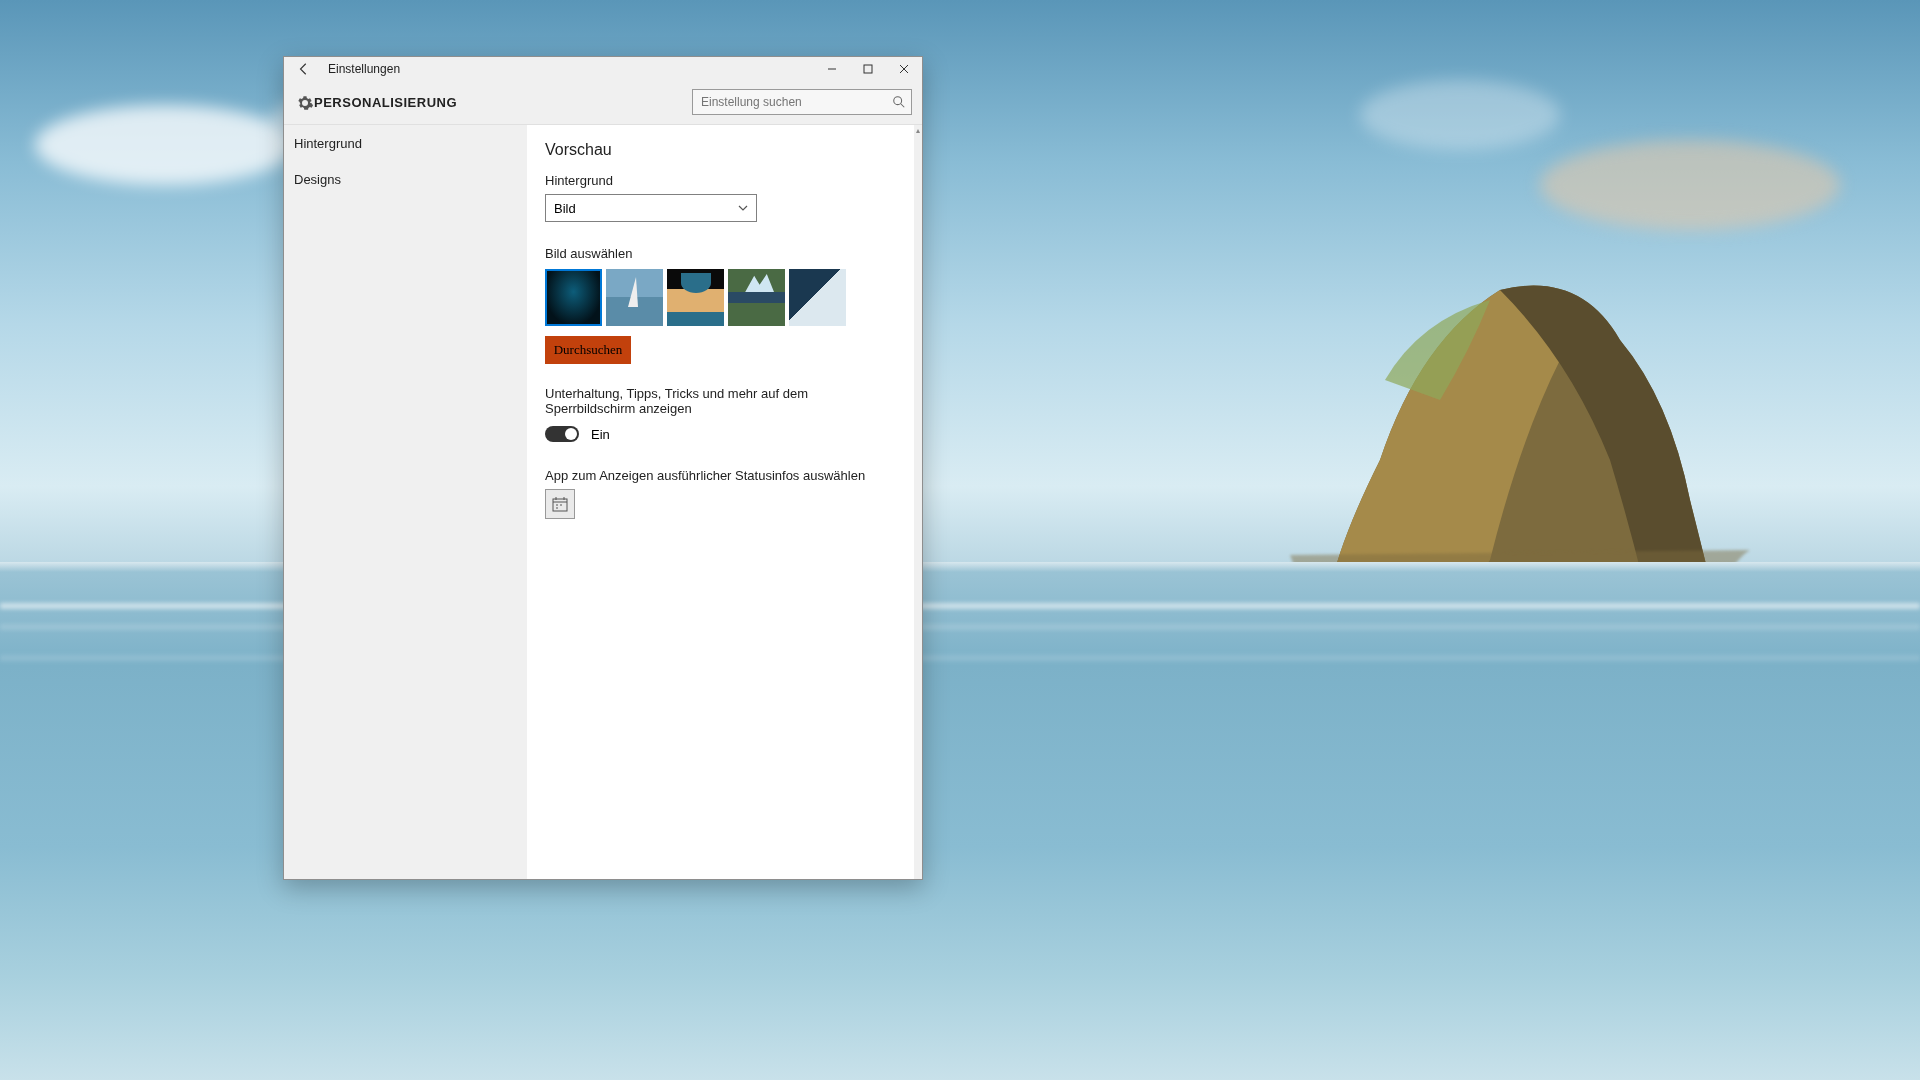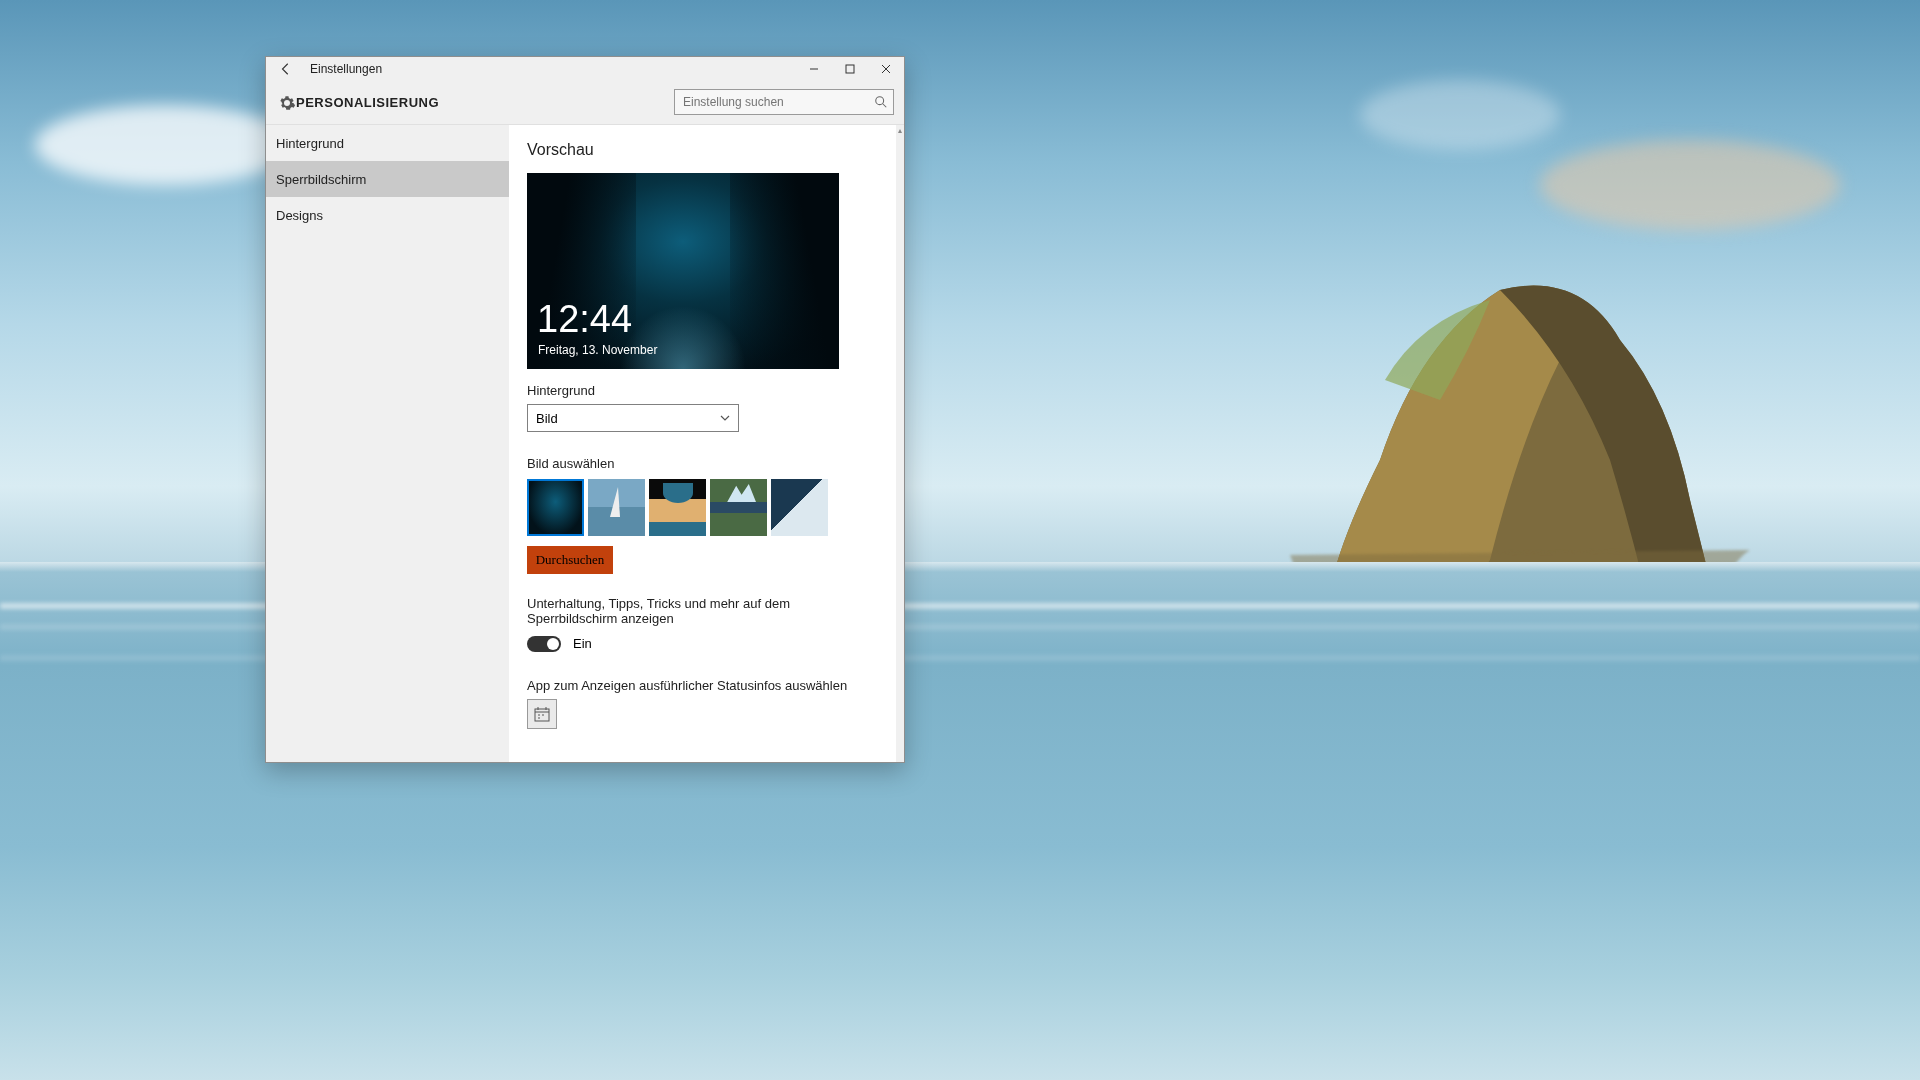--- a/index.html
+++ b/index.html
@@ -25,21 +25,21 @@
   .wave { position:absolute; left:0; right:0; height:6px; background: rgba(255,255,255,.55); filter: blur(2px); }
   .w1 { top: 8%; } .w2 { top: 12%; opacity:.3;} .w3 { top:18%; opacity:.25;}
 
   .rock { position:absolute; right:130px; top:260px; width:550px; height:400px; }
   .rock svg { width:100%; height:100%; }
 
   .reflection { position:absolute; right:130px; top:605px; width:550px; height:340px; transform: scaleY(-1); opacity:.45; filter: blur(1.5px); }
 
   
   .window {
-    position: absolute; left: 265px; top: 56px; width: 640px; height: 707px;
+    position: absolute; left: 283px; top: 56px; width: 640px; height: 824px;
     background: #fff; border: 1px solid #8e8e8e;
     display: flex; flex-direction: column;
     box-shadow: 0 8px 24px rgba(0,0,0,.25);
   }
   .titlebar {
     height: 24px; display:flex; align-items:center; position:relative;
     background: #f0f0f0;
   }
   .back-btn { width:40px; height:24px; display:flex; align-items:center; justify-content:center; cursor:pointer; }
   .back-btn svg { width:14px; height:14px; }
@@ -105,21 +105,21 @@
   .t-arch { background: linear-gradient(#0a0a0a 35%, #e0b070 35% 75%, #2a6e8a 75%); }
   .t-arch::before { content:""; position:absolute; left:14px; top:4px; width:30px; height:20px; border-radius: 0 0 50% 50%; background:#2a6e8a; }
   .t-lake { background: linear-gradient(#4a6a44 40%, #2a4a64 40% 60%, #4a6a44 60%); }
   .t-lake::after { content:""; position:absolute; top:5px; left:10px; width:36px; height:18px;
     background:#cfe6f2; clip-path: polygon(20% 100%, 45% 10%, 60% 60%, 80% 0%, 100% 100%, 0 100%);}
   .t-slope { background: linear-gradient(135deg, #1a3850 45%, #dce8ef 45%); }
 
   .browse-btn { width:86px; height:28px; background:#c2410c; border:none; font-size:13px; cursor:pointer; margin-bottom: 22px; font-family: Liberation Serif, serif; }
 
   .long-label { font-size:13px; color:#222; margin-bottom:10px; max-width:320px; }
-  .toggle-row { display:flex; gap:12px; margin-bottom: 26px; }
+  .toggle-row { display:flex; align-items:center; gap:12px; margin-bottom: 26px; }
   .toggle { width:34px; height:16px; border-radius:8px; background:#333; position:relative; cursor:pointer; }
   .toggle::after { content:""; position:absolute; right:2px; top:2px; width:12px; height:12px; border-radius:50%; background:#fff;}
   .toggle-label { font-size:13px; }
 
   .app-tile { width:30px; height:30px; border:1px solid #999; background:#eaeaea;
               display:flex; align-items:center; justify-content:center; cursor:pointer; }
   .app-tile svg { width:16px; height:16px; color:#555; }
 </style>
 </head>
 <body>
@@ -192,42 +192,32 @@
         <path d="M10 10 L14 14" stroke="currentColor" stroke-width="1.2"></path>
       </svg>
     </div>
   </div>
 
   <div class="body">
     <div class="sidebar">
       <div class="nav-item">
           <span>Hintergrund</span>
         </div>
-      <div class="nav-item active">
-          <span>Sperrbildschirm</span>
-        </div>
       <div class="nav-item">
           <span>Designs</span>
         </div>
     </div>
 
     <div class="content-wrap">
       <div class="scrollbar-track">
         <div class="scroll-arrow up">▴</div>
       </div>
       <div class="content">
         <h1 class="section">Vorschau</h1>
 
-        <div class="preview">
-          <div class="cave-left"></div>
-            <div class="cave-right"></div>
-            <div class="cave-shade"></div>
-          <div class="preview-time">12:44</div>
-          <div class="preview-date">Freitag, 13. November</div>
-        </div>
 
         <div class="field-label">Hintergrund</div>
         <div class="dropdown">
           <span>Bild</span>
           <svg class="chev" viewBox="0 0 10 10">
               <path d="M1 3 L5 7 L9 3" stroke="#555" stroke-width="1.2" fill="none"></path>
             </svg>
         </div>
 
         <div class="field-label">Bild auswählen</div>

